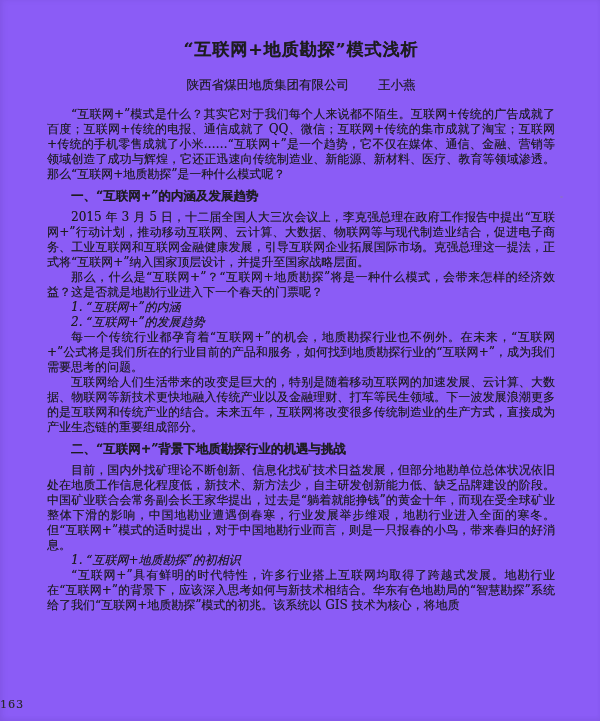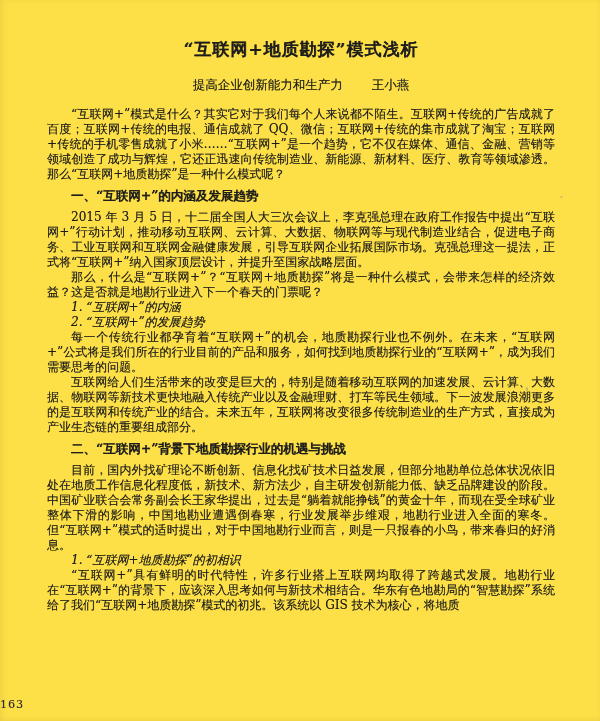--- a/index.html
+++ b/index.html
@@ -1,21 +1,21 @@
 <!DOCTYPE html>
 <html><head>
 <meta charset="utf-8">
 <style>
   html, body { margin: 0; padding: 0; background: #e8e8e8; }
   .page {
     position: relative;
     width: 600px;
     height: 721px;
     margin: 0 auto;
-    background: #fde047;
+    background: #8b5cf6;
     overflow: hidden;
     font-family: "DejaVu Serif", "Liberation Serif", serif;
     color: #1d1d1d;
     box-shadow: inset 3px 0 6px rgba(0,0,0,0.05), inset 0 -2px 5px rgba(0,0,0,0.03);
   }
   .content {
     position: absolute;
     left: 47px;
     width: 508px;
     top: 38px;
@@ -82,21 +82,21 @@
 </style>
 </head>
 <body>
 
 <div class="page">
   <div class="content">
 
     <h1 class="title">“互联网+地质勘探”模式浅析</h1>
 
     <div class="byline">
-      <span>提高企业创新能力和生产力</span><span class="author">王小燕</span>
+      <span>陕西省煤田地质集团有限公司</span><span class="author">王小燕</span>
     </div>
 
     <p class="para">“互联网+”模式是什么？其实它对于我们每个人来说都不陌生。互联网+传统的广告成就了百度；互联网+传统的电报、通信成就了 QQ、微信；互联网+传统的集市成就了淘宝；互联网+传统的手机零售成就了小米……“互联网+”是一个趋势，它不仅在媒体、通信、金融、营销等领域创造了成功与辉煌，它还正迅速向传统制造业、新能源、新材料、医疗、教育等领域渗透。那么“互联网+地质勘探”是一种什么模式呢？</p>
 
     <h2 class="heading">一、“互联网+”的内涵及发展趋势</h2>
 
     <p class="para">2015 年 3 月 5 日，十二届全国人大三次会议上，李克强总理在政府工作报告中提出“互联网+”行动计划，推动移动互联网、云计算、大数据、物联网等与现代制造业结合，促进电子商务、工业互联网和互联网金融健康发展，引导互联网企业拓展国际市场。克强总理这一提法，正式将“互联网+”纳入国家顶层设计，并提升至国家战略层面。</p>
     <p class="para">那么，什么是“互联网+”？“互联网+地质勘探”将是一种什么模式，会带来怎样的经济效益？这是否就是地勘行业进入下一个春天的门票呢？</p>
 
     <p class="subheading">1. “互联网+”的内涵</p>

